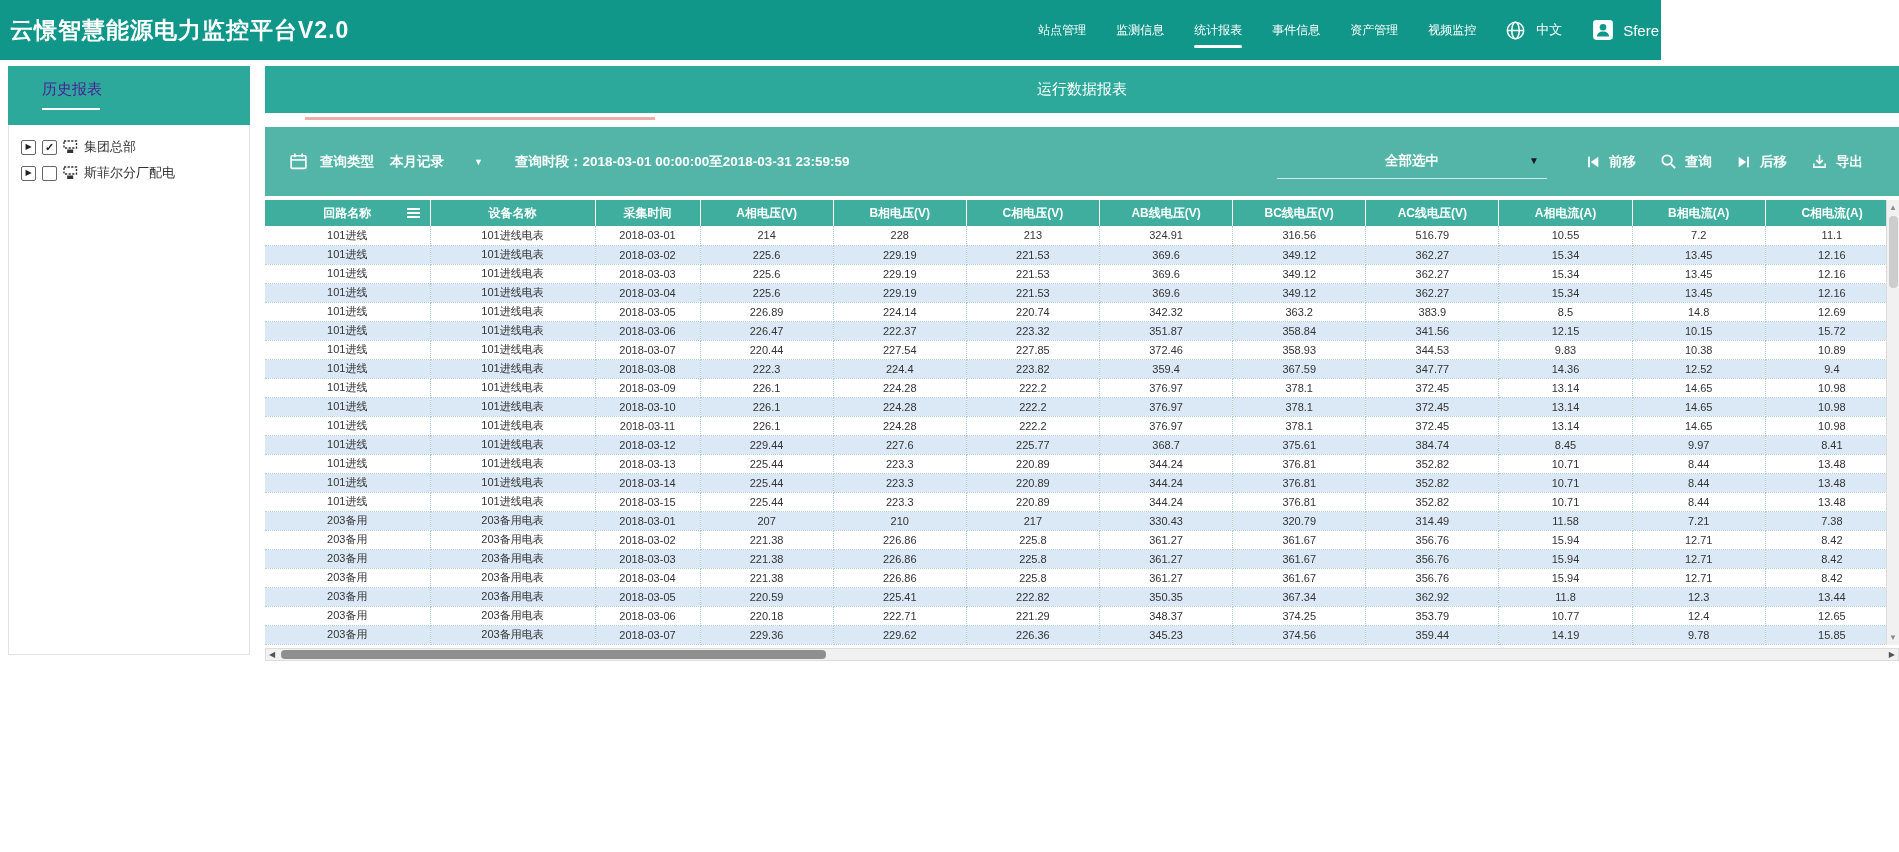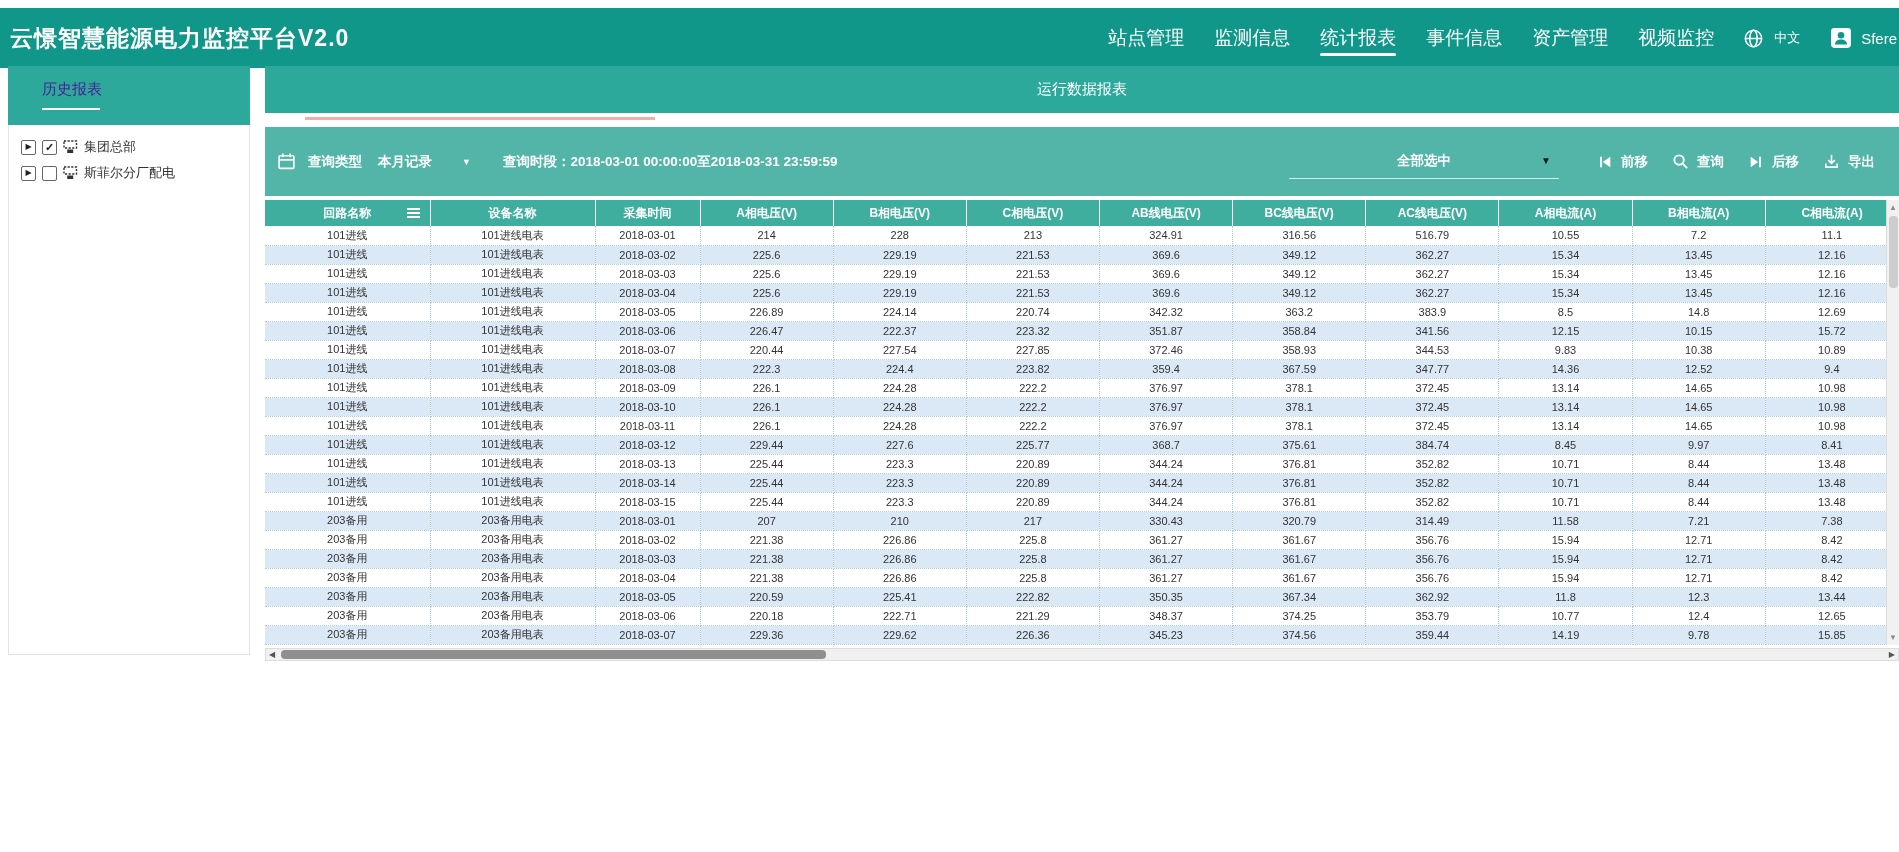--- a/index.html
+++ b/index.html
@@ -5,25 +5,25 @@
   * { margin:0; padding:0; box-sizing:border-box; }
   html,body { background:#fff; }
   body {
     width:1899px; height:852px; position:relative; overflow:hidden;
     font-family:"Liberation Sans", sans-serif;
     --teal-dark:#11978a; --teal-mid:#2ca99b; --teal-light:#52b5a8;
     --teal-th:#3fae9f; --row-alt:#dbe9f6; --ink:#ecb0ac;
   }
 
   
-  .navbar { position:absolute; left:0; top:8px; width:1899px; height:60px;
+  .navbar { position:absolute; left:0; top:0; width:1661px; height:60px;
     background:var(--teal-dark); display:flex; align-items:center; color:#fff; }
   .nav-title { font-size:23px; font-weight:bold; margin-left:10px; white-space:nowrap; letter-spacing:1px; }
   .nav-menu { margin-left:auto; display:flex; align-items:center; height:100%; white-space:nowrap; }
-  .nav-item { font-size:19px; padding:0 15px; height:100%; display:flex; align-items:center;
+  .nav-item { font-size:12px; padding:0 15px; height:100%; display:flex; align-items:center;
     position:relative; cursor:pointer; }
   .nav-item.active::after { content:""; position:absolute; left:15px; right:15px; bottom:12px;
     height:3px; background:#fff; border-radius:2px; }
   .nav-iconwrap { display:flex; align-items:center; margin-left:14px; }
   .nav-lang { font-size:13px; margin:0 16px 0 10px; cursor:pointer; }
   .nav-user { font-size:15px; margin:0 2px 0 9px; }
 
   
   .sidebar { position:absolute; left:8px; top:66px; width:242px; height:589px; }
   .sidebar-header { height:59px; background:var(--teal-mid); color:#4c1d95; position:relative; }
@@ -40,21 +40,21 @@
   
   .main { position:absolute; left:265px; top:66px; width:1634px; }
   .tabbar { height:47px; background:var(--teal-mid); display:flex; }
   .tab { flex:1; display:flex; align-items:center; justify-content:center;
     color:#fff; font-size:15px; cursor:pointer; }
   .ink-strip { height:14px; background:#fff; position:relative; }
   .ink-bar { position:absolute; left:40px; top:4px; width:350px; height:3px; background:var(--ink); }
 
   
   .toolbar { height:69px; background:var(--teal-light); display:flex; align-items:center;
-    color:#fff; padding:0 12px; }
+    color:#fff; padding:0 24px; }
   .tb-label { font-size:13.5px; font-weight:bold; }
   .tb-icon { display:flex; align-items:center; }
   .tb-select { display:flex; align-items:center; gap:30px; margin:0 18px 0 16px;
     cursor:pointer; font-size:13.5px; font-weight:bold; }
   .caret-white { font-size:9px; color:#fff; }
   .period { font-size:13.5px; font-weight:bold; margin-left:14px; white-space:nowrap; }
   .spacer { flex:1; }
   .select-all { width:270px; height:34px; display:flex; align-items:center; justify-content:center;
     position:relative; border-bottom:1px solid rgba(255,255,255,.75); font-size:13.5px; font-weight:bold;
     cursor:pointer; margin-right:26px; }

